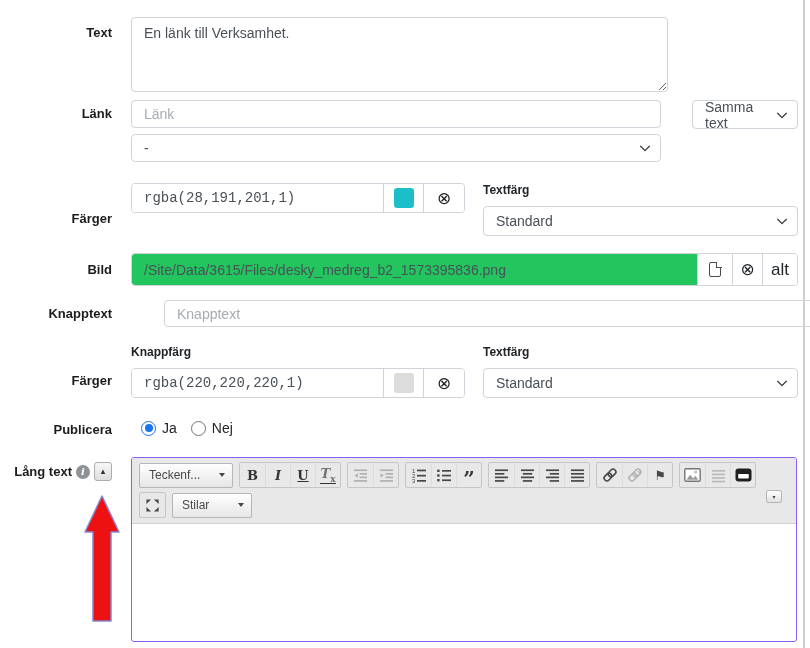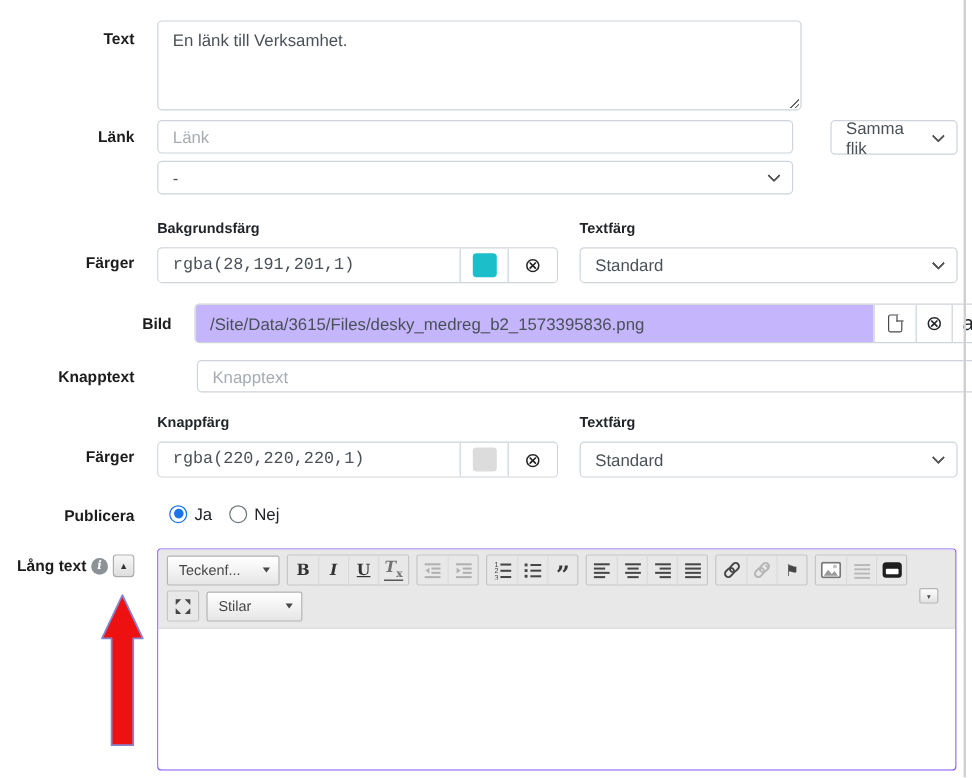--- a/index.html
+++ b/index.html
@@ -52,24 +52,24 @@
   .cg-swatch-cell { width:40px; border-left:1px solid #ced4da; display:flex;
     align-items:center; justify-content:center; flex:none; }
   .cg-swatch { width:20px; height:20px; border-radius:3px; }
   .cg-clear { width:41px; border-left:1px solid #ced4da; display:flex; align-items:center;
     justify-content:center; font-size:17px; color:#222; flex:none; cursor:pointer; background:#fff; }
   .textfarg-block { flex:1; }
   .textfarg-block .sel { height:30px; }
 
   
   .row-bild { margin-top:17px; }
-  .row-bild .label-col { padding-top:9px;margin-left:31px; }
+  .row-bild .label-col { padding-top:9px; }
   .bild-group { display:flex; width:667px; height:33px; border:1px solid #ced4da;
     border-radius:4px; overflow:hidden; }
-  .bild-path { flex:1; background:#c4b5fd; display:flex; align-items:center;
+  .bild-path { flex:1; background:#22c55e; display:flex; align-items:center;
     padding:0 12px; font-size:14px; color:#495057; white-space:nowrap; overflow:hidden; }
   .bild-btn { border-left:1px solid #ced4da; background:#fff; display:flex;
     align-items:center; justify-content:center; font-size:17px; color:#212529; cursor:pointer; }
   .bild-btn.b1 { width:35px; } .bild-btn.b2 { width:30px; font-size:17px; } .bild-btn.b3 { width:35px; }
   .icon-file { width:12px; height:15px; border:1.5px solid #4a4a4a; border-radius:2px 3px 2px 2px; position:relative; background:#fff; }
   .icon-file::after { content:''; position:absolute; top:-1.5px; right:-1.5px; width:5px; height:5px;
     background:#fff; border-left:1.5px solid #4a4a4a; border-bottom:1.5px solid #4a4a4a; }
 
   
   .row-knapptext { margin-top:14px;gap:33px; }
@@ -143,36 +143,35 @@
         <textarea style="">En länk till Verksamhet.</textarea>
       </div>
     </div>
 
     <div class="row row-link">
       <div class="label-col">Länk</div>
       <div class="content-col">
         <div class="link-line1">
           <input class="inp link-input" placeholder="Länk" style="">
           <div class="sel target-sel">
-            <span>Samma flik</span>
+            <span>Samma text</span>
             <span class="chev"></span>
           </div>
         </div>
         <div class="sel page-sel">
           <span>-</span>
           <span class="chev"></span>
         </div>
       </div>
     </div>
 
     <div class="row row-colors1">
       <div class="label-col">Färger</div>
       <div class="content-col colors-flex">
         <div class="color-block">
-          <div class="sub-label">Bakgrundsfärg</div>
           <div class="color-group">
             <input class="cg-input" value="rgba(28,191,201,1)" style="">
             <div class="cg-swatch-cell">
               <div class="cg-swatch" style="background-color: rgb(28, 191, 201);"></div>
             </div>
             <div class="cg-clear">
               <span>⊗</span>
             </div>
           </div>
         </div>

